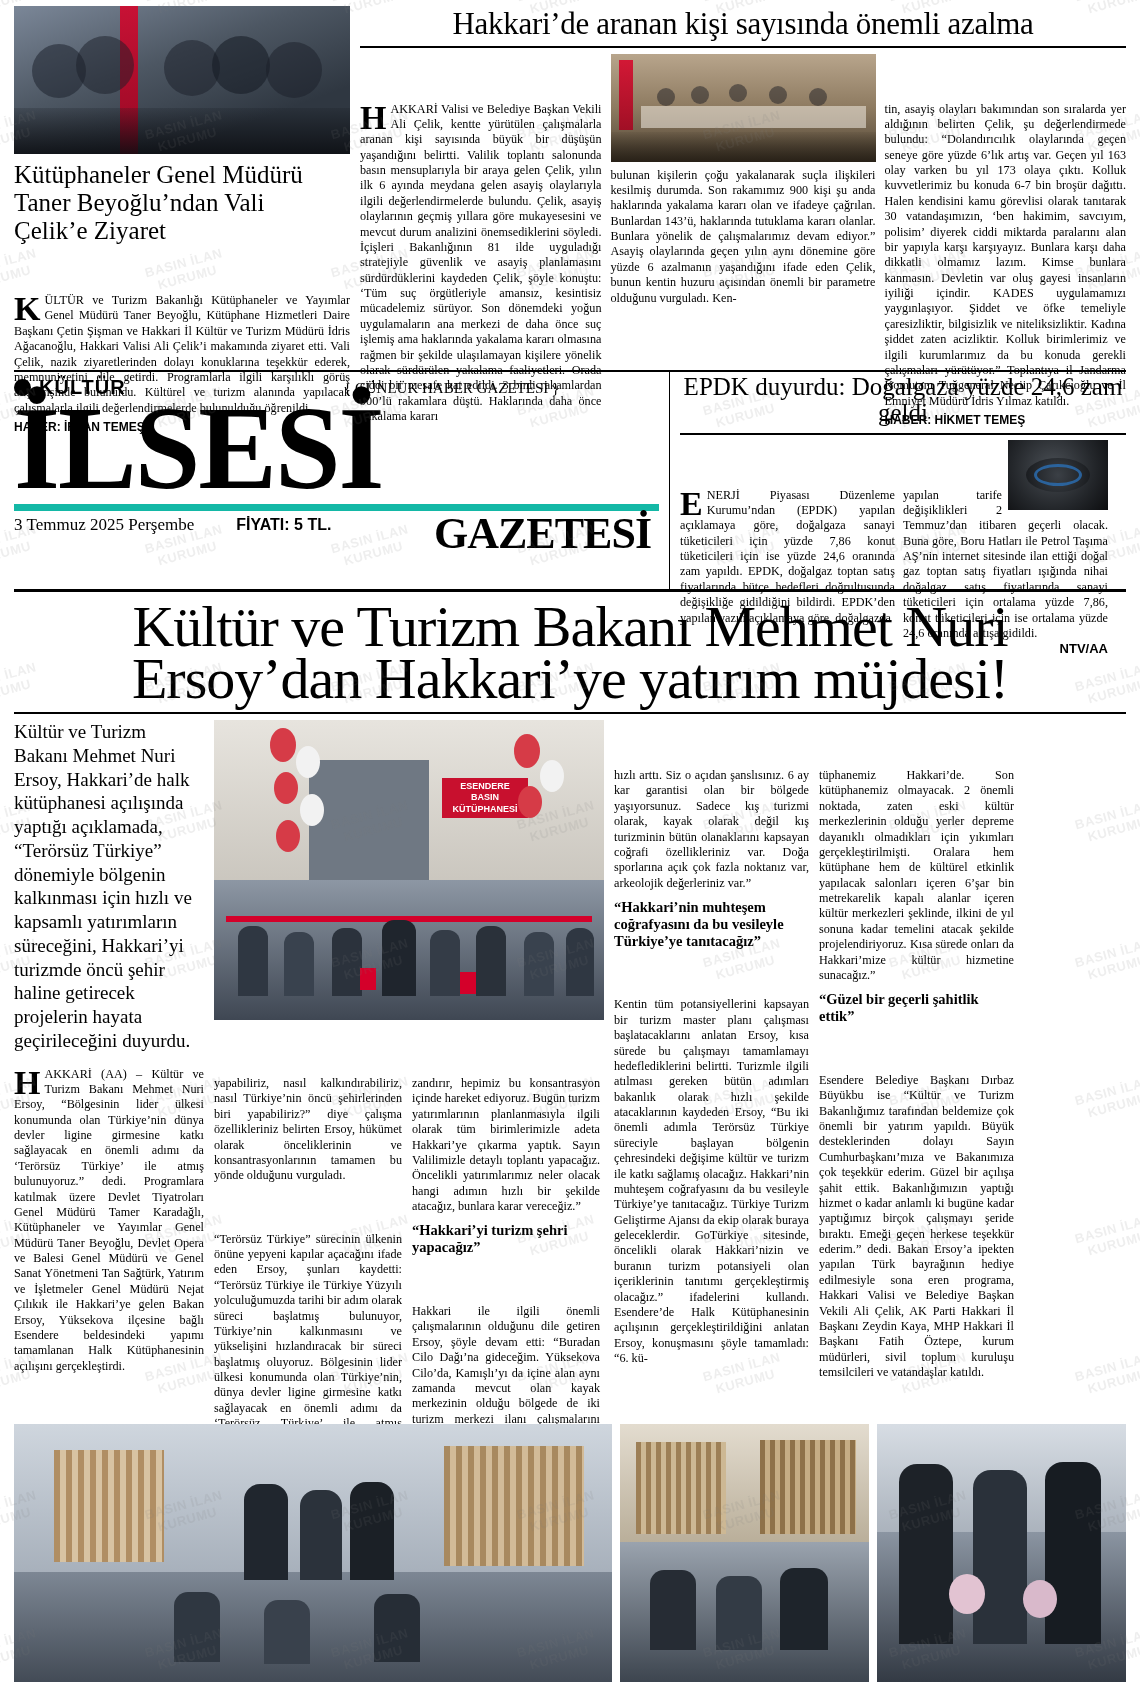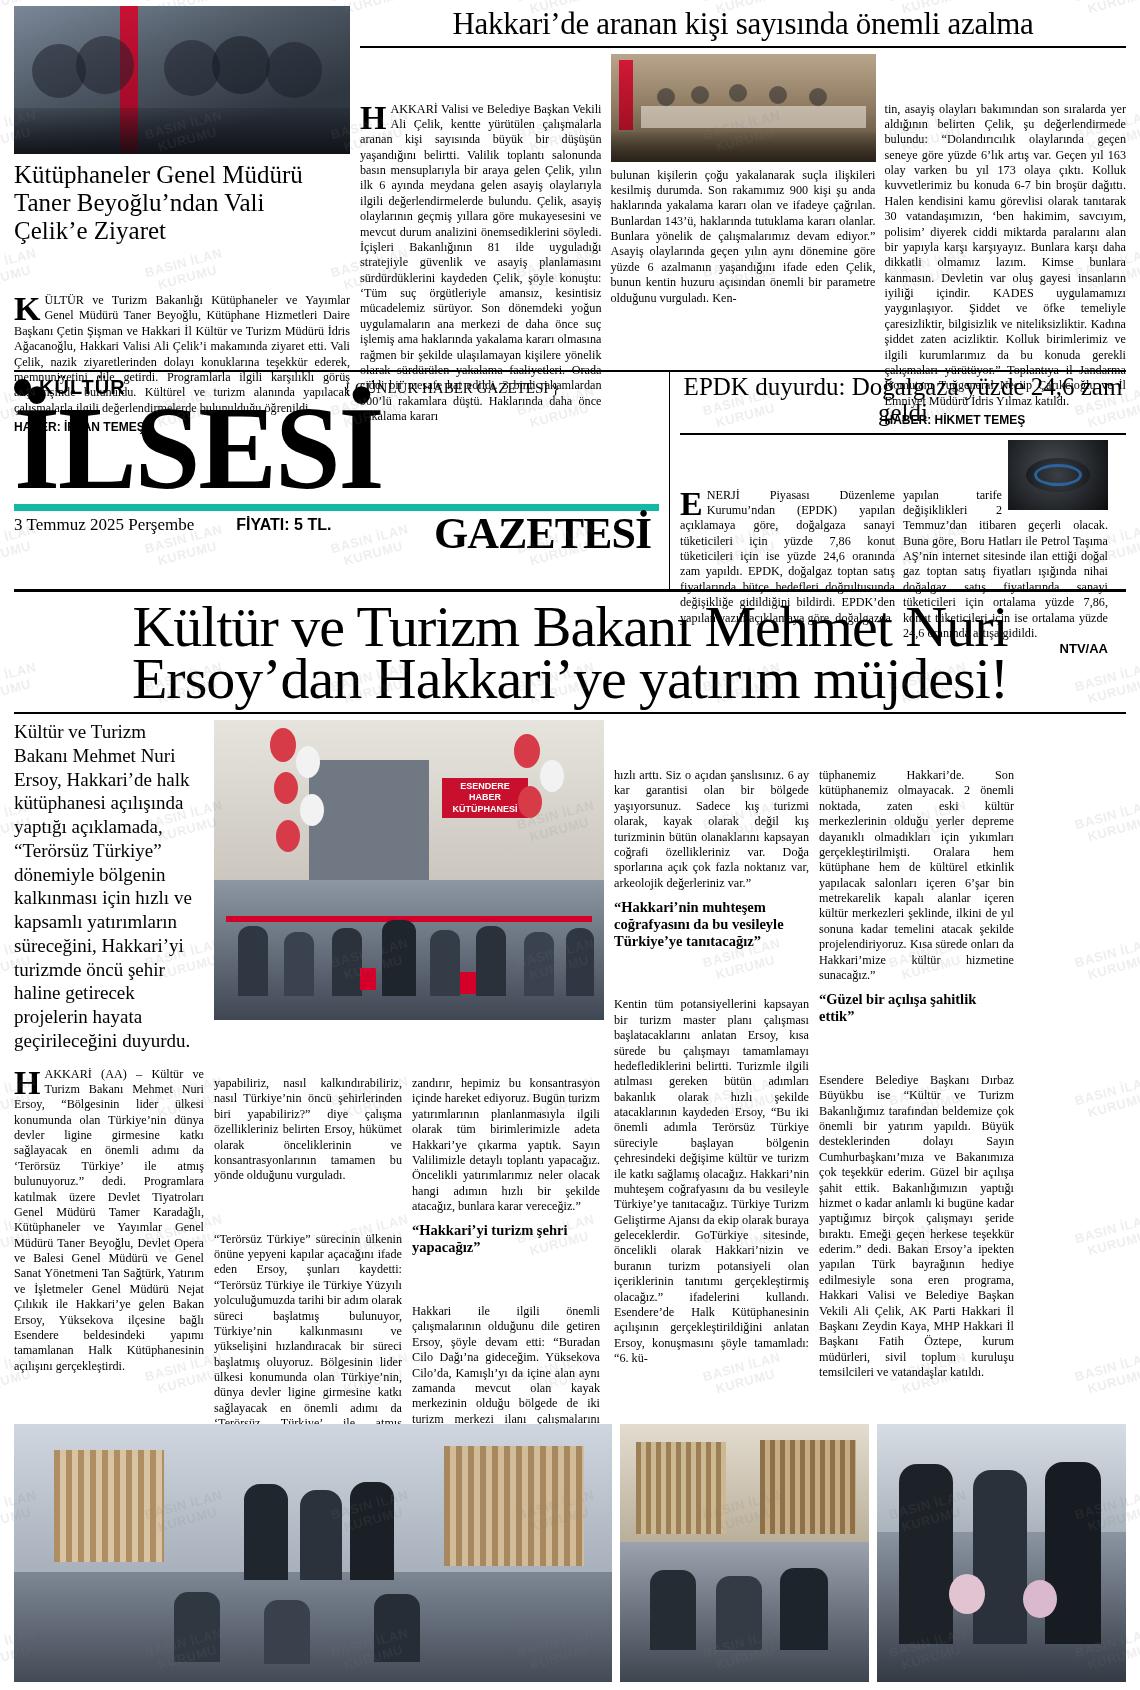--- a/index.html
+++ b/index.html
@@ -203,21 +203,21 @@
       <div class="col-text">Erbane ve halk oyunları gösterisinin ardından kütüphaneyi gezen Ersoy, ders çalışan ve kitap okuyan öğrencilerle sohbet etti. Çocuklara hediye dağıtan Ersoy, yaptığı açıklamada, Cumhurbaşkanı Recep Tayyip Erdoğan ve MHP Genel Başkanı Devlet Bahçeli önderliğinde başlayan “Terörsüz Türkiye” dönemiyle artık Türkiye’nin, Hakkari’nin farklı bir kimlik kazandığını söyledi. “Şimdi Hakkari’yi nasıl bir yatırım şehri</div>
     </div>
 
     <div class="mb-c2">
       <div class="photo ph-open" style="height:300px;width:390px;position:relative;">
 
         <div style="position:absolute;left:0;top:0;width:100%;height:170px;background:linear-gradient(180deg,#e7e4de,#c9c5bd);"></div>
         <div style="position:absolute;left:95px;top:40px;width:120px;height:130px;background:#6f7883;"></div>
         <div class="redbanner" style="left:228px;top:58px;width:86px;">
           <div>ESENDERE</div>
-          <div>HABER</div>
+          <div>BASIN</div>
           <div>KÜTÜPHANESİ</div>
         </div>
 
         <div style="position:absolute;left:56px;top:8px;width:26px;height:34px;border-radius:50%;background:#d63b47;"></div>
         <div style="position:absolute;left:82px;top:26px;width:24px;height:32px;border-radius:50%;background:#f2f2f2;"></div>
         <div style="position:absolute;left:60px;top:52px;width:24px;height:32px;border-radius:50%;background:#d63b47;"></div>
         <div style="position:absolute;left:86px;top:74px;width:24px;height:32px;border-radius:50%;background:#f2f2f2;"></div>
         <div style="position:absolute;left:62px;top:100px;width:24px;height:32px;border-radius:50%;background:#d63b47;"></div>
         <div style="position:absolute;left:300px;top:14px;width:26px;height:34px;border-radius:50%;background:#d63b47;"></div>
         <div style="position:absolute;left:326px;top:40px;width:24px;height:32px;border-radius:50%;background:#f2f2f2;"></div>
@@ -251,21 +251,21 @@
     </div>
 
     <div class="mb-c3">
       <div class="col-text">hızlı arttı. Siz o açıdan şanslısınız. 6 ay kar garantisi olan bir bölgede yaşıyorsunuz. Sadece kış turizmi olarak, kayak olarak değil kış turizminin bütün olanaklarını kapsayan coğrafi özellikleriniz var. Doğa sporlarına açık çok fazla noktanız var, arkeolojik değerleriniz var.”</div>
       <div class="subhead">“Hakkari’nin muhteşem coğrafyasını da bu vesileyle Türkiye’ye tanıtacağız”</div>
       <div class="col-text">Kentin tüm potansiyellerini kapsayan bir turizm master planı çalışması başlatacaklarını anlatan Ersoy, kısa sürede bu çalışmayı tamamlamayı hedeflediklerini belirtti. Turizmle ilgili atılması gereken bütün adımları bakanlık olarak hızlı şekilde atacaklarının kaydeden Ersoy, “Bu iki önemli adımla Terörsüz Türkiye süreciyle başlayan bölgenin çehresindeki değişime kültür ve turizm ile katkı sağlamış olacağız. Hakkari’nin muhteşem coğrafyasını da bu vesileyle Türkiye’ye tanıtacağız. Türkiye Turizm Geliştirme Ajansı da ekip olarak buraya geleceklerdir. GoTürkiye sitesinde, öncelikli olarak Hakkari’nizin ve buranın turizm potansiyeli olan içeriklerinin tanıtımı gerçekleştirmiş olacağız.” ifadelerini kullandı. Esendere’de Halk Kütüphanesinin açılışının gerçekleştirildiğini anlatan Ersoy, konuşmasını şöyle tamamladı: “6. kü-</div>
     </div>
 
     <div class="mb-c4">
       <div class="col-text">tüphanemiz Hakkari’de. Son kütüphanemiz olmayacak. 2 önemli noktada, zaten eski kültür merkezlerinin olduğu yerler depreme dayanıklı olmadıkları için yıkımları gerçekleştirilmişti. Oralara hem kütüphane hem de kültürel etkinlik yapılacak salonları içeren 6’şar bin metrekarelik kapalı alanlar içeren kültür merkezleri şeklinde, ilkini de yıl sonuna kadar temelini atacak şekilde projelendiriyoruz. Kısa sürede onları da Hakkari’mize kültür hizmetine sunacağız.”</div>
-      <div class="subhead">“Güzel bir açılışa şahitlik ettik”</div>
+      <div class="subhead">“Güzel bir geçerli şahitlik ettik”</div>
       <div class="col-text">Esendere Belediye Başkanı Dırbaz Büyükbu ise “Kültür ve Turizm Bakanlığımız tarafından beldemize çok önemli bir yatırım yapıldı. Büyük desteklerinden dolayı Sayın Cumhurbaşkanı’mıza ve Bakanımıza çok teşekkür ederim. Güzel bir açılışa şahit ettik. Bakanlığımızın yaptığı hizmet o kadar anlamlı ki bugüne kadar yaptığımız birçok çalışmayı şeride bıraktı. Emeği geçen herkese teşekkür ederim.” dedi. Bakan Ersoy’a ipekten yapılan Türk bayrağının hediye edilmesiyle sona eren programa, Hakkari Valisi ve Belediye Başkan Vekili Ali Çelik, AK Parti Hakkari İl Başkanı Zeydin Kaya, MHP Hakkari İl Başkanı Fatih Öztepe, kurum müdürleri, sivil toplum kuruluşu temsilcileri ve vatandaşlar katıldı.</div>
     </div>
   </div>
 
   <div class="bottomrow" style="position:absolute;left:14px;bottom:6px;width:1112px;height:260px;">
     <div class="photo ph-room" style="width:600px;height:258px;position:relative;">
       <div style="position:absolute;left:0;top:0;width:100%;height:150px;background:linear-gradient(180deg,#cfd6de,#a7b0bb);"></div>
       <div style="position:absolute;left:40px;top:26px;width:110px;height:112px;background:#b79a72;border:4px solid #8b7category;"></div>
       <div style="position:absolute;left:40px;top:26px;width:110px;height:112px;background:repeating-linear-gradient(90deg,#b08e63 0 6px,#d8c3a2 6px 12px);"></div>
       <div style="position:absolute;left:430px;top:22px;width:140px;height:120px;background:repeating-linear-gradient(90deg,#a8895f 0 6px,#d2bb98 6px 12px);"></div>

